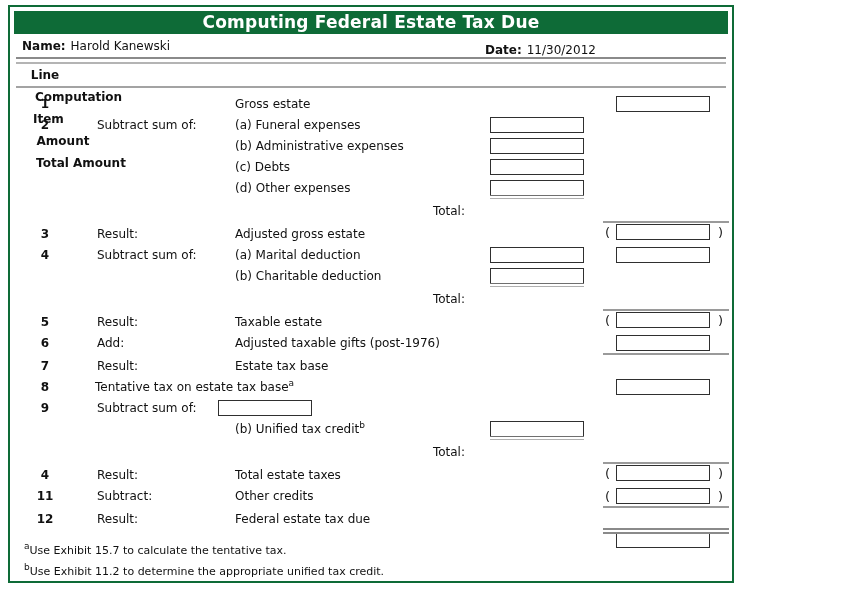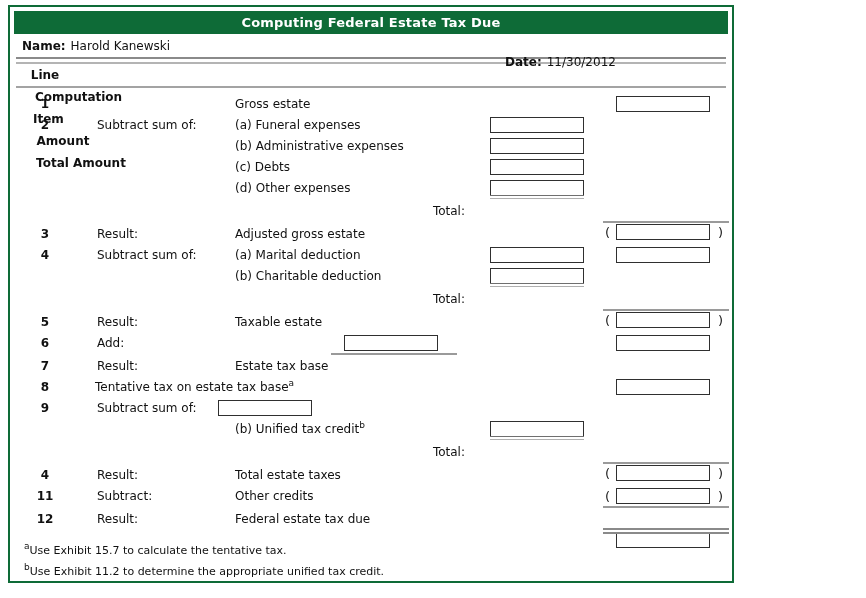--- a/index.html
+++ b/index.html
@@ -13,28 +13,28 @@
     width:866px;height:598px;background:#ffffff;
     font-family:"DejaVu Sans","Liberation Sans",sans-serif;
     font-size:12px;color:#111;position:relative;overflow:hidden;
   }
   .form{
     position:absolute;left:8px;top:5px;width:726px;height:578px;
     border:2px solid var(--green);background:#fff;box-sizing:border-box;
   }
   .titlebar{
     margin:4px 4px 0 4px;height:23px;background:var(--green);
-    color:#fff;font-weight:bold;font-size:13px;text-align:center;line-height:23px;
+    color:#fff;font-weight:bold;font-size:17px;text-align:center;line-height:23px;
     letter-spacing:.2px;
   }
   .namerow{
     position:relative;height:22px;line-height:22px;padding-left:12px;margin-top:1px;
   }
   .namerow b{font-weight:bold;}
-  .dategroup{position:absolute;left:475px;top:16px;margin-left:20px;}
+  .dategroup{position:absolute;left:475px;top:4px;}
   .lbl-gap{margin-right:5px;}
   .rule-double{height:3px;border-top:2px solid var(--rule-dark);border-bottom:2px solid var(--rule-light);margin:0 6px;}
   .rule-single{height:0;border-top:2px solid #a3a3a3;margin:0 6px;}
   .hdr{display:flex;height:22px;line-height:22px;font-weight:bold;flex-direction:column;}
   .rows{margin-top:6px;}
   .row{display:flex;height:21px;line-height:21px;position:relative;}
   .row.gap{margin-top:2px;align-items:flex-end;}
   .c{box-sizing:border-box;}
   .c-line{width:62px;padding-left:8px;text-align:center;font-weight:bold;}
   .c-comp{width:140px;padding-left:25px;}
@@ -248,20 +248,21 @@
     </div>
     <div class="c c-total">
 
       <input type="text" class="ibox" style="">
 
     </div>
   </div>
       <div class="row">
     <div class="c c-line">6</div>
     <div class="c c-comp">Add:</div>
+    <div class="c c-item"><span>Adjusted taxable gifts (post-1976)</span><sup class="note"></sup></div>
     <div class="c c-amount">
       
       
     </div>
     <div class="c c-total">
 
       <input type="text" class="ibox" style="">
 
       <span class="colrule"></span>
     </div>

